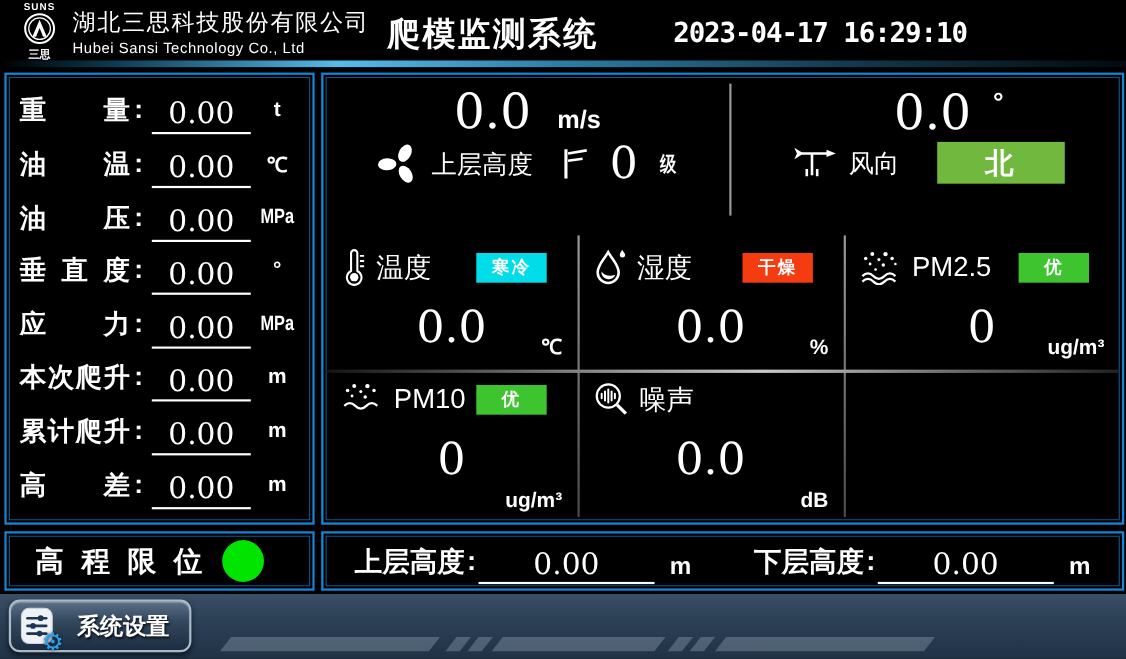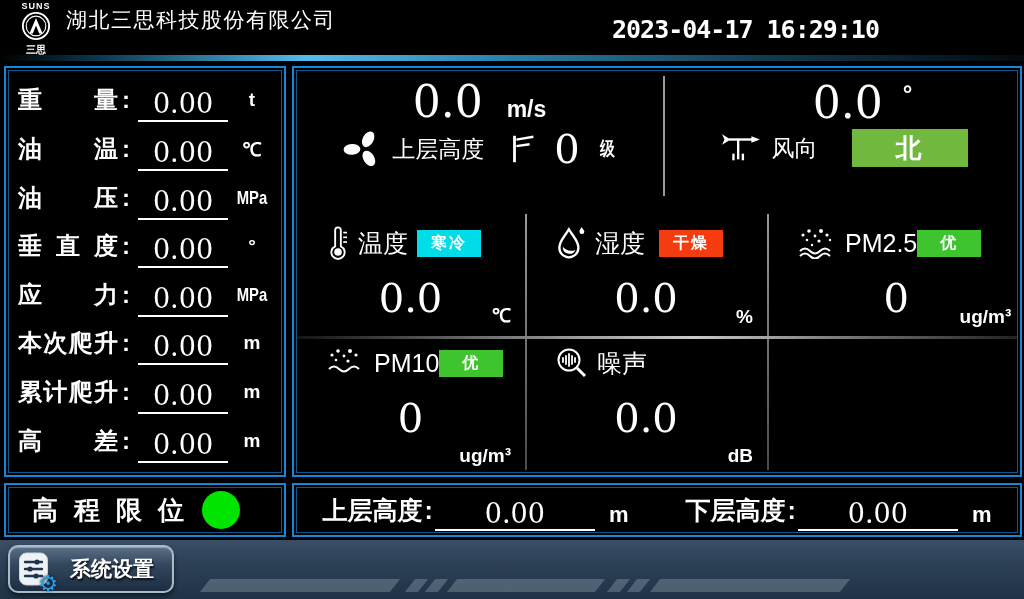--- a/index.html
+++ b/index.html
@@ -60,21 +60,21 @@
                justify-content:center; font-size:26px; font-weight:bold; letter-spacing:2px; }
 
   .vdiv { position:absolute; top:146px; bottom:5px; width:2px;
           background:linear-gradient(180deg,#9a9a9a,#4a4a4a); }
   .vdiv1 { left:231px; } .vdiv2 { left:473px; }
   .hdiv { position:absolute; top:268px; left:3px; right:3px; height:3px;
           background:linear-gradient(90deg,#141414,#9f9f9f 40%,#c9c9c9 55%,#6a6a6a 80%,#222); }
 
   .env-grid { position:absolute; top:146px; left:2px; right:2px; bottom:2px;
               display:grid; grid-template-columns:229px 242px 1fr; grid-template-rows:120px 1fr; }
-  .cell { position:relative; padding:10px 30px; }
+  .cell { position:relative; padding:10px 14px; }
   .cell-head { display:flex; align-items:center; height:38px; }
   .cell-icon { flex:none; margin-right:8px; }
   .cell-label { font-size:25px; }
   .badge { margin-left:auto; margin-right:14px; min-width:64px; height:27px; padding:0 6px;
            display:flex; align-items:center; justify-content:center;
            font-size:16px; font-weight:bold; letter-spacing:2px; }
   .cell-value { text-align:center; font-family:"DejaVu Serif",serif; font-size:40px; margin-top:16px; line-height:1; }
   .cell-unit { position:absolute; right:14px; bottom:6px; font-size:19px; font-weight:bold; }
 
   
@@ -107,21 +107,23 @@
     <div class="logo-top">SUNS</div>
     <svg width="30" height="30" viewBox="0 0 32 32">
       <circle cx="16" cy="16" r="14" fill="none" stroke="#fff" stroke-width="2"></circle>
       <circle cx="16" cy="16" r="10.5" fill="none" stroke="#fff" stroke-width="1.2"></circle>
       <path d="M16 7.5 L23 24 H19.4 L16 15.5 L12.6 24 H9 Z" fill="#fff"></path>
     </svg>
     <div class="logo-bottom">三思</div>
   </div>
   <div class="company">
     <div class="company-cn">湖北三思科技股份有限公司</div>
-  </div>
+    <div class="company-en">Hubei Sansi Technology Co., Ltd</div>
+  </div>
+  <div class="app-title">爬模监测系统</div>
   <div class="datetime">2023-04-17 16:29:10</div>
 </header>
 <div id="header-bar"></div>
 
 <section id="left-panel" class="panel">
   <div class="lrow">
     <span class="llabel">重量</span>
       <span class="lcolon">:</span>
     <span class="lvalue">0.00</span>
     <span class="lunit">t</span>

